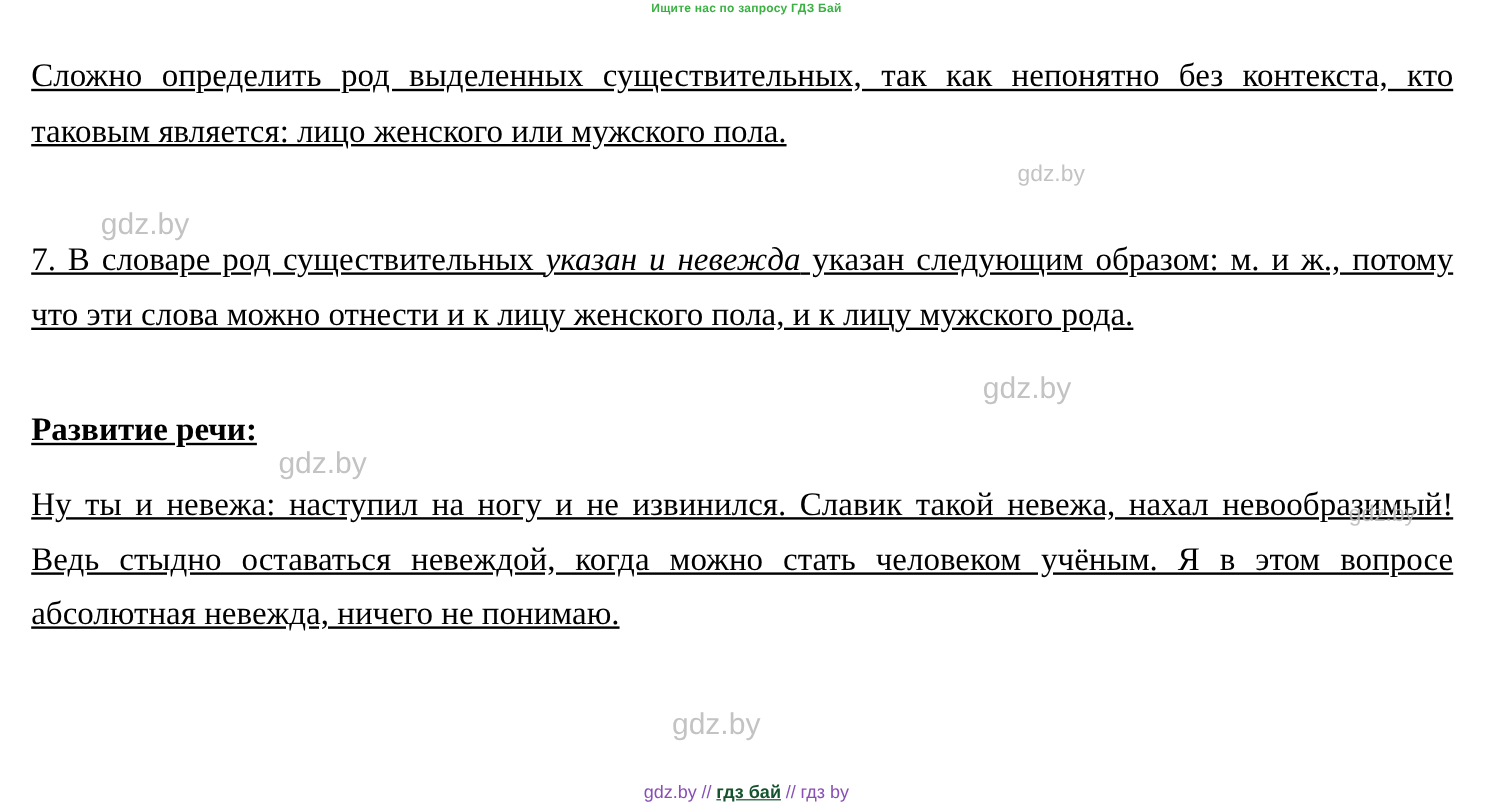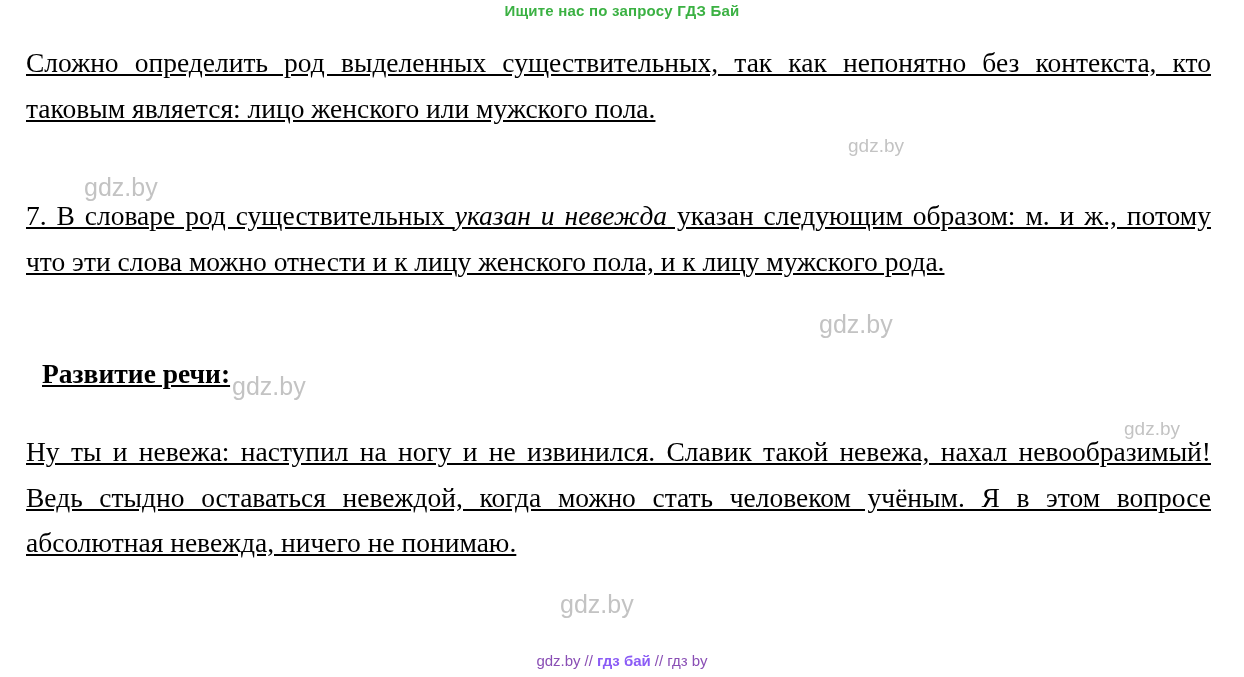--- a/index.html
+++ b/index.html
@@ -21,21 +21,21 @@
     height: 677px;
     box-sizing: border-box;
   }
   .top-banner {
     position: absolute;
     top: 2px;
     left: 0;
     width: 100%;
     text-align: center;
     font-family: "Liberation Sans", sans-serif;
-    font-size: 15px;
+    font-size: 10px;
     font-weight: bold;
     color: #3bb143;
     letter-spacing: 0.2px;
   }
   .content {
     position: absolute;
     top: 40px;
     left: 26px;
     width: 1185px;
     text-decoration: underline;
@@ -45,21 +45,21 @@
     font-size: 27.5px;
     line-height: 1.66;
     text-align: justify;
     text-justify: inter-word;
   }
   .block-1 { margin-bottom: 0; }
   .gap-1 { height: 62px; }
   .gap-2 { height: 54px; }
   .gap-3 { height: 20px; }
   .heading {
-    margin: 16px;
+    margin: 0;
     font-size: 27.5px;
     font-weight: bold;
     line-height: 1.4;
   }
   .ital {
     font-style: italic;
   }
   .wm {
     position: absolute;
     font-family: "Liberation Sans", sans-serif;
@@ -82,22 +82,23 @@
     text-align: center;
     font-family: "Liberation Sans", sans-serif;
     font-size: 15px;
     color: #8a4fb5;
   }
   .footer .sep {
     color: #8a4fb5;
     margin: 0 4px;
   }
   .footer .f-green {
-    color: #8b5cf6;
+    color: #14532d;
     font-weight: bold;
+    text-decoration: underline;
   }
 </style>
 </head>
 <body>
 
 <div class="page">
 
   <div class="top-banner">Ищите нас по запросу ГДЗ Бай</div>
 
   <div class="content">

